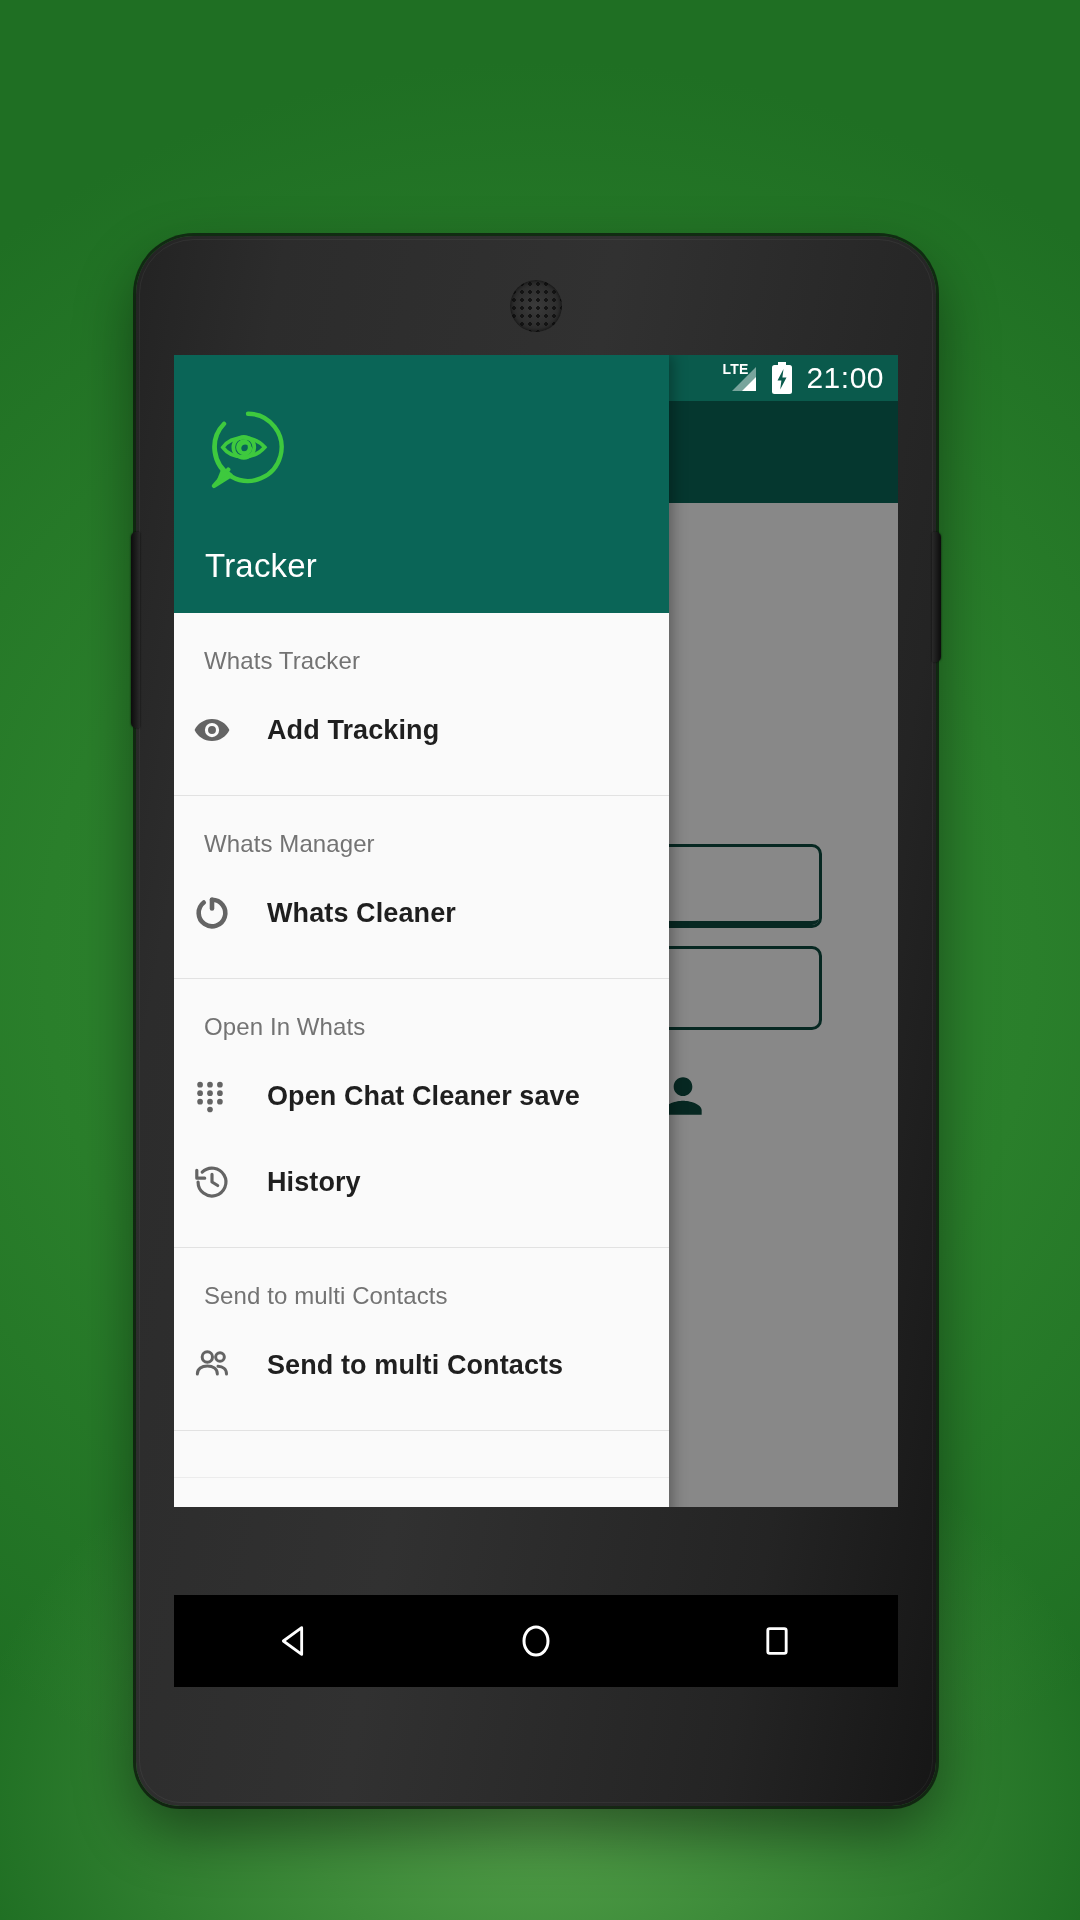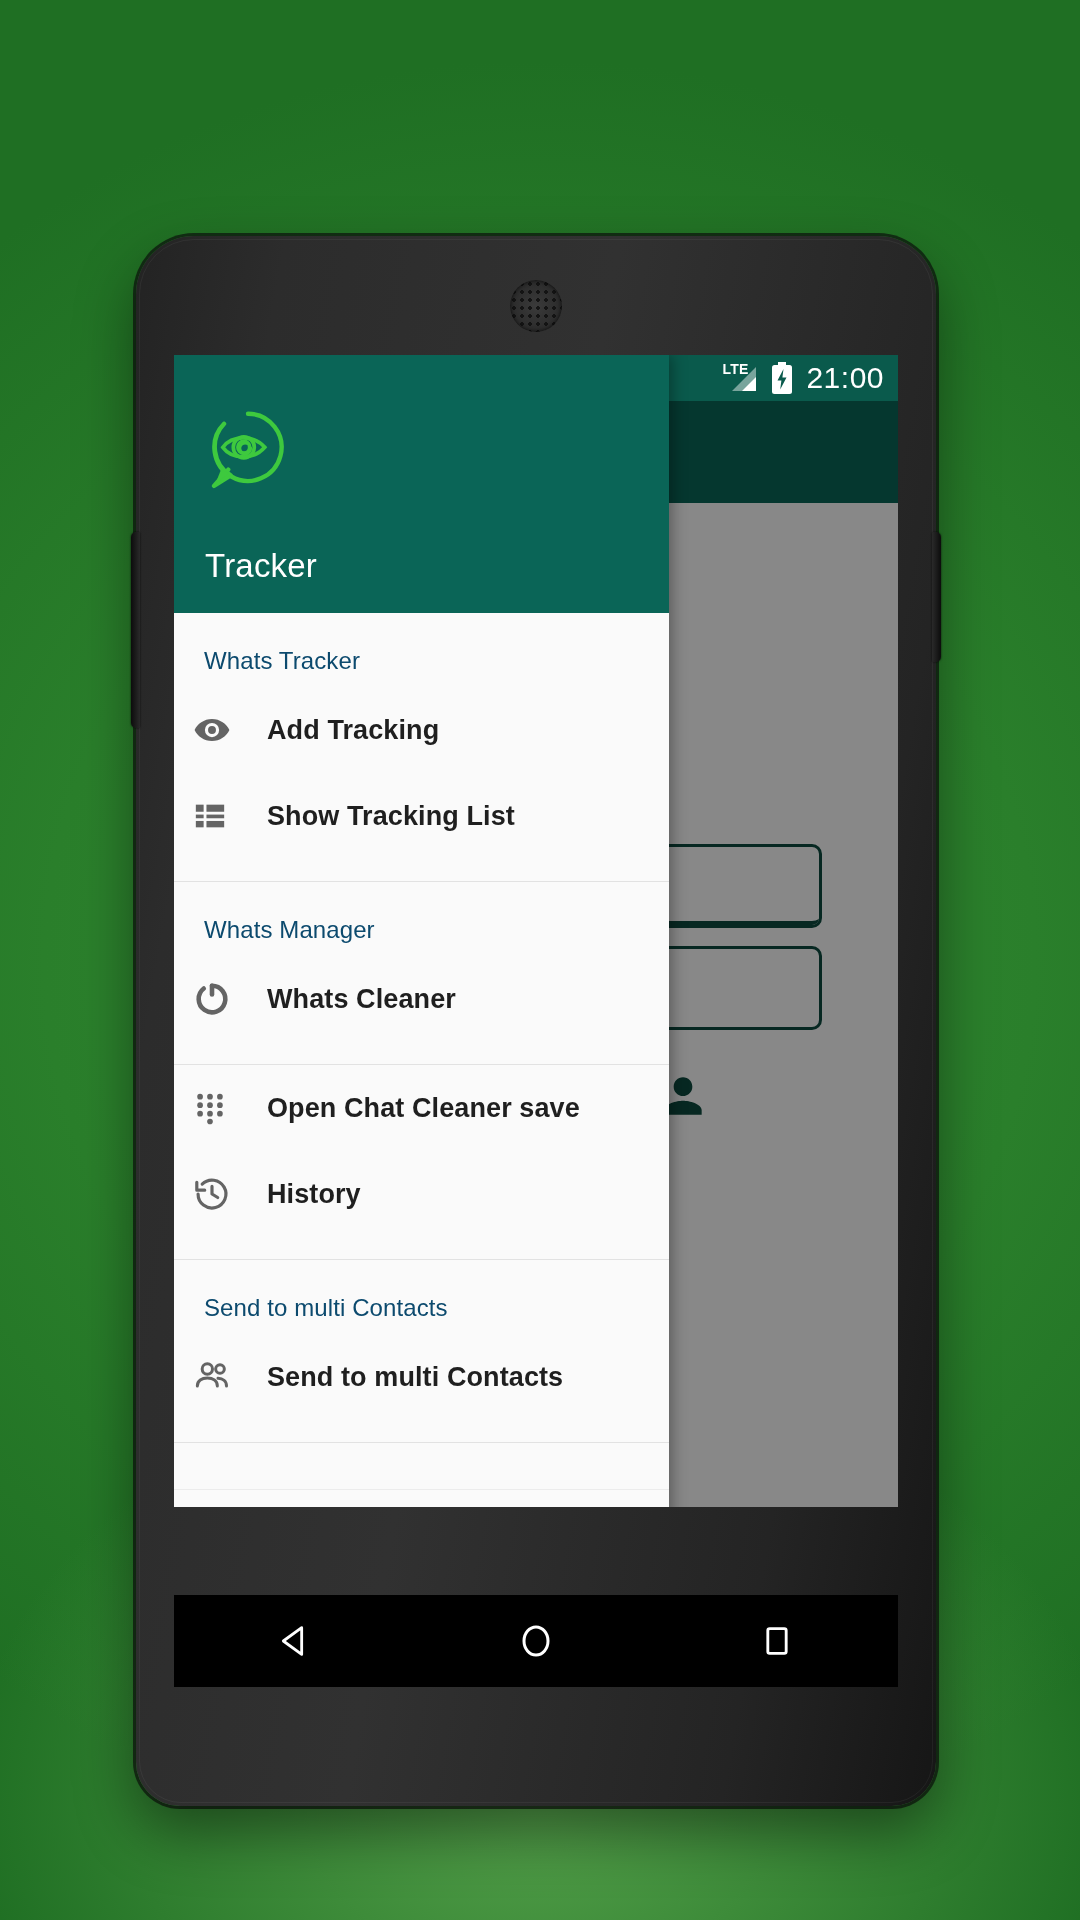--- a/index.html
+++ b/index.html
@@ -94,21 +94,21 @@
   }
   #logo{position:absolute;left:32px;top:52px;width:84px;height:84px;}
   #drawer-title{
     position:absolute;left:31px;bottom:28px;color:#ffffff;
     font-size:33px;font-weight:400;letter-spacing:.2px;
   }
   #drawer-list{flex:1;overflow:hidden;background:#fafafa;}
 
   .sec{border-bottom:1px solid #e2e2e2;padding:0;}
   .sec-title{
-    color:#0c4a6e;font-size:24px;font-weight:400;
+    color:#737373;font-size:24px;font-weight:400;
     padding:34px 0 12px 30px;letter-spacing:.1px;
   }
   .mi{
     display:flex;align-items:center;height:86px;padding-left:19px;box-sizing:border-box;
   }
   .mi-icon{width:60px;flex:0 0 60px;display:flex;align-items:center;justify-content:flex-start;color:#646464;}
   .mi-label{
     color:#1f1f1f;font-size:27px;font-weight:700;letter-spacing:.1px;
     margin-left:14px;white-space:nowrap;
   }
@@ -192,52 +192,40 @@
 
             <div class="mi">
               <span class="mi-icon">
                 <svg width="38" height="38" viewBox="0 0 24 24" fill="currentColor">
                   <path d="M12 5c-5 0-9.27 3.11-11 7 1.73 3.89 6 7 11 7s9.27-3.11 11-7c-1.73-3.89-6-7-11-7zm0 11.5a4.5 4.5 0 1 1 0-9 4.5 4.5 0 0 1 0 9zm0-7a2.5 2.5 0 1 0 0 5 2.5 2.5 0 0 0 0-5z"></path>
                 </svg>
               </span>
               <span class="mi-label">Add Tracking</span>
             </div>
 
-            <div class="mi">
-              <span class="mi-icon">
-                <svg width="34" height="34" viewBox="0 0 24 24" fill="currentColor">
-                  <rect x="2" y="4" width="5.5" height="5"></rect>
-                  <rect x="9.5" y="4" width="12.5" height="5"></rect>
-                  <rect x="2" y="11" width="5.5" height="2.6"></rect>
-                  <rect x="9.5" y="11" width="12.5" height="2.6"></rect>
-                  <rect x="2" y="15.5" width="5.5" height="4.5"></rect>
-                  <rect x="9.5" y="15.5" width="12.5" height="4.5"></rect>
-                </svg>
-              </span>
-              <span class="mi-label">Show Tracking List</span>
-            </div>
             <div class="sec-pad"></div>
           </div>
 
           <div class="sec">
             <div class="sec-title">Whats Manager</div>
 
             <div class="mi">
               <span class="mi-icon">
                 <svg width="38" height="38" viewBox="0 0 24 24" fill="none" stroke="currentColor" stroke-width="2.9" stroke-linecap="round">
                   <path d="M12 3.6 a8.4 8.4 0 1 1 -5.2 1.8"></path>
                   <path d="M12 3.6 L12 9.2"></path>
                 </svg>
               </span>
               <span class="mi-label">Whats Cleaner</span>
             </div>
             <div class="sec-pad"></div>
           </div>
 
           <div class="sec">
+            <div class="sec-title">Open In Whats</div>
 
             <div class="mi">
               <span class="mi-icon">
                 <svg width="34" height="34" viewBox="0 0 24 24" fill="currentColor">
                   <circle cx="5" cy="4" r="2"></circle>
                     <circle cx="12" cy="4" r="2"></circle>
                     <circle cx="19" cy="4" r="2"></circle>
                   <circle cx="5" cy="10" r="2"></circle>
                     <circle cx="12" cy="10" r="2"></circle>
                     <circle cx="19" cy="10" r="2"></circle>

